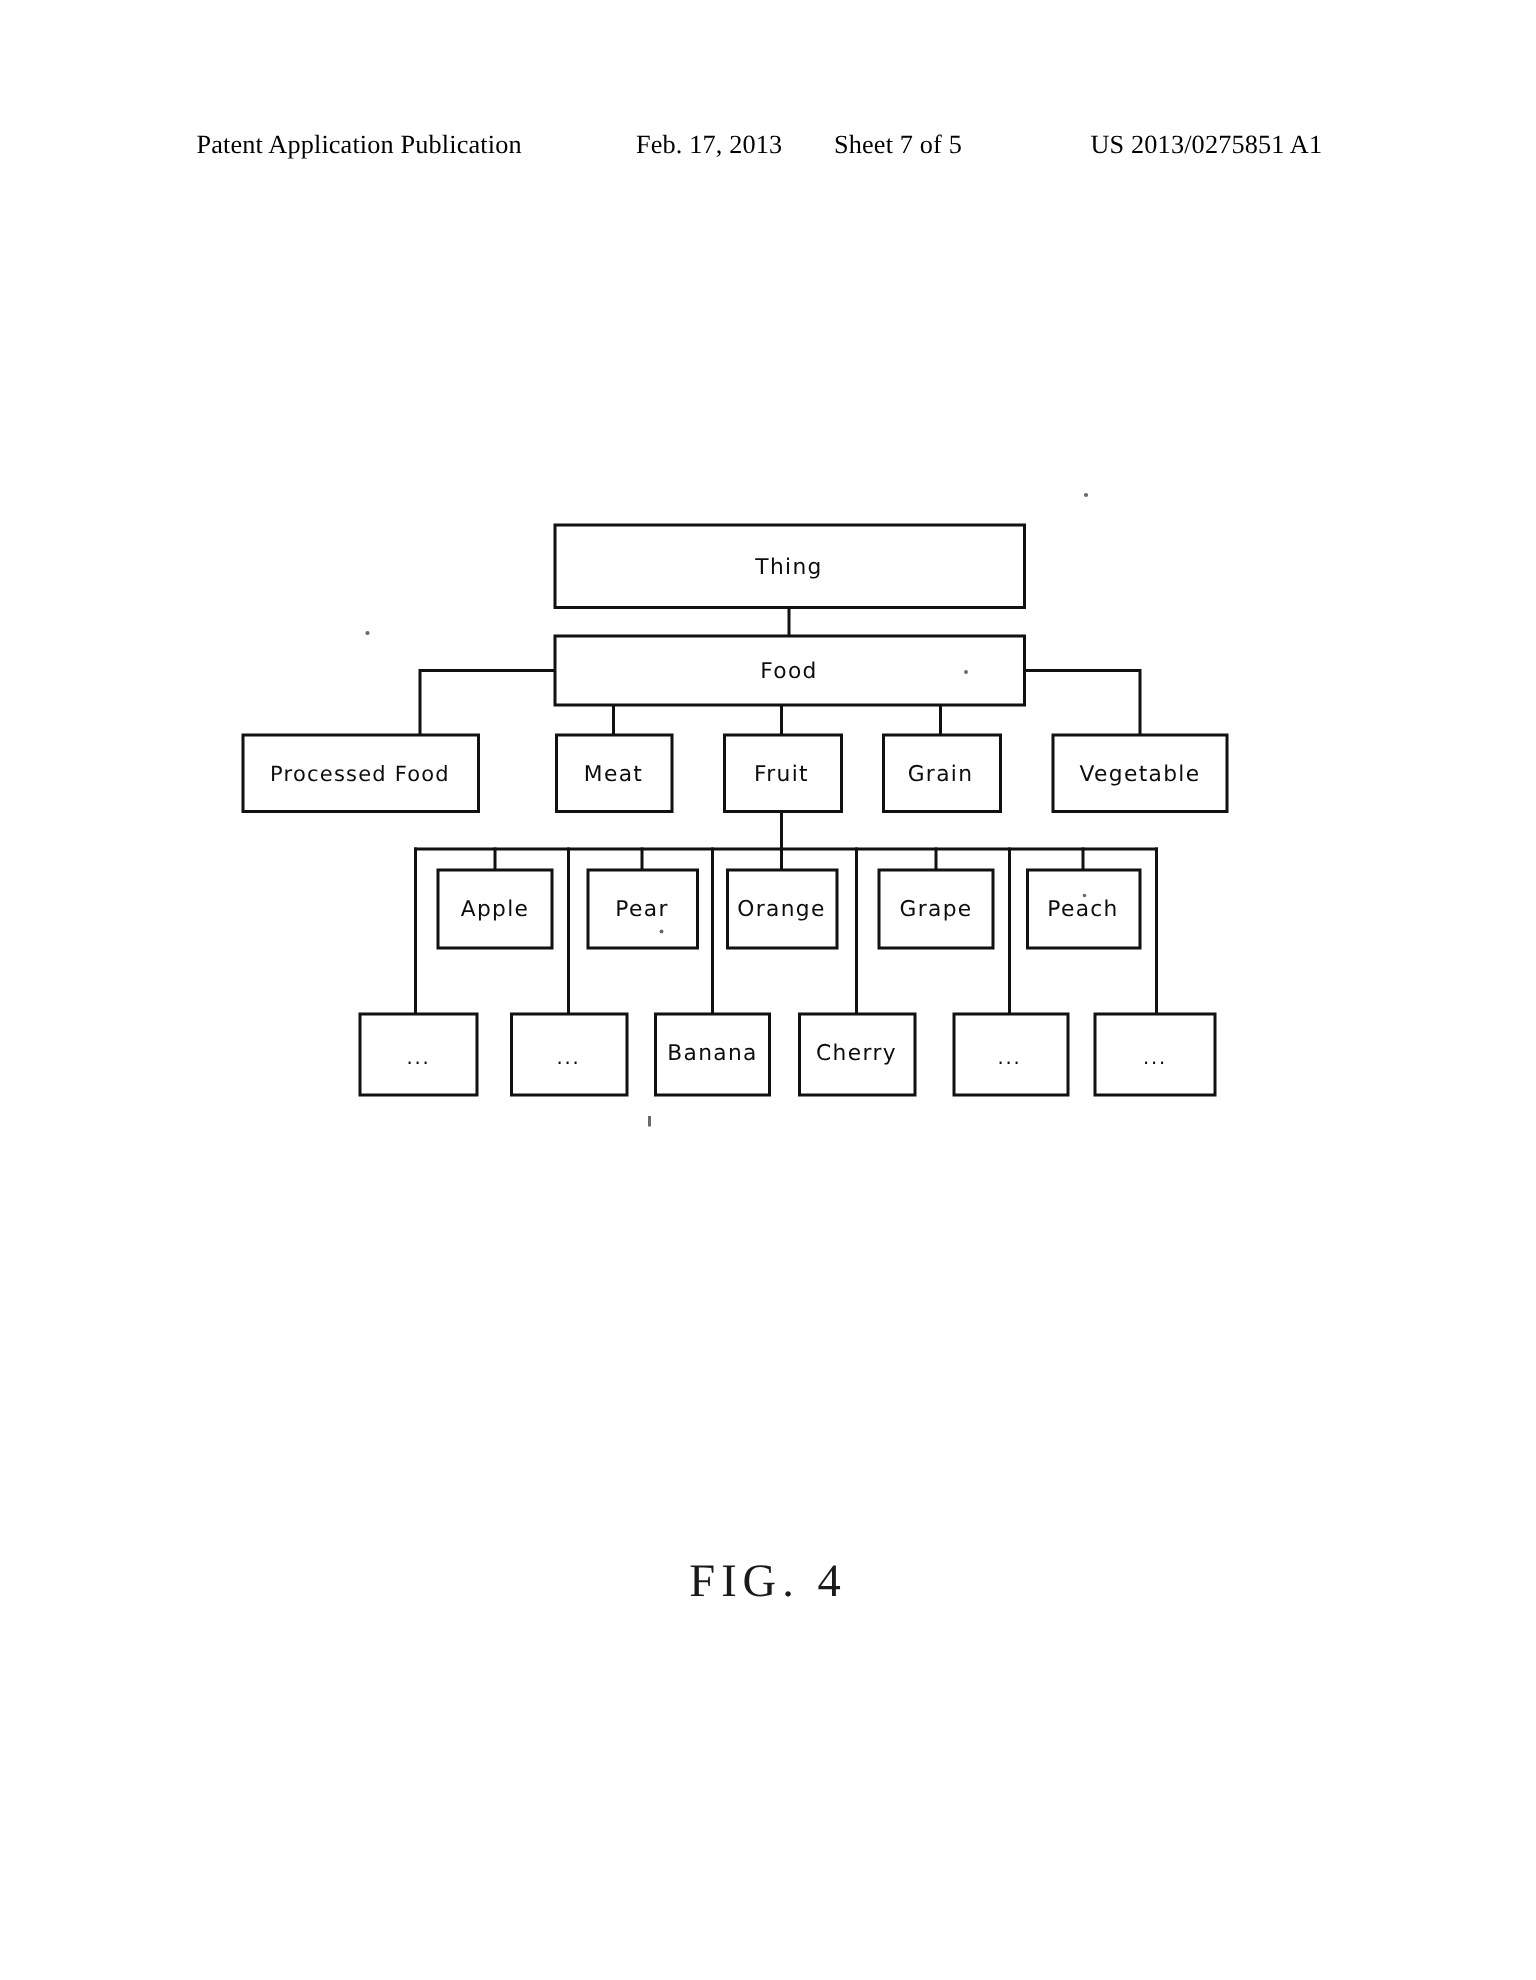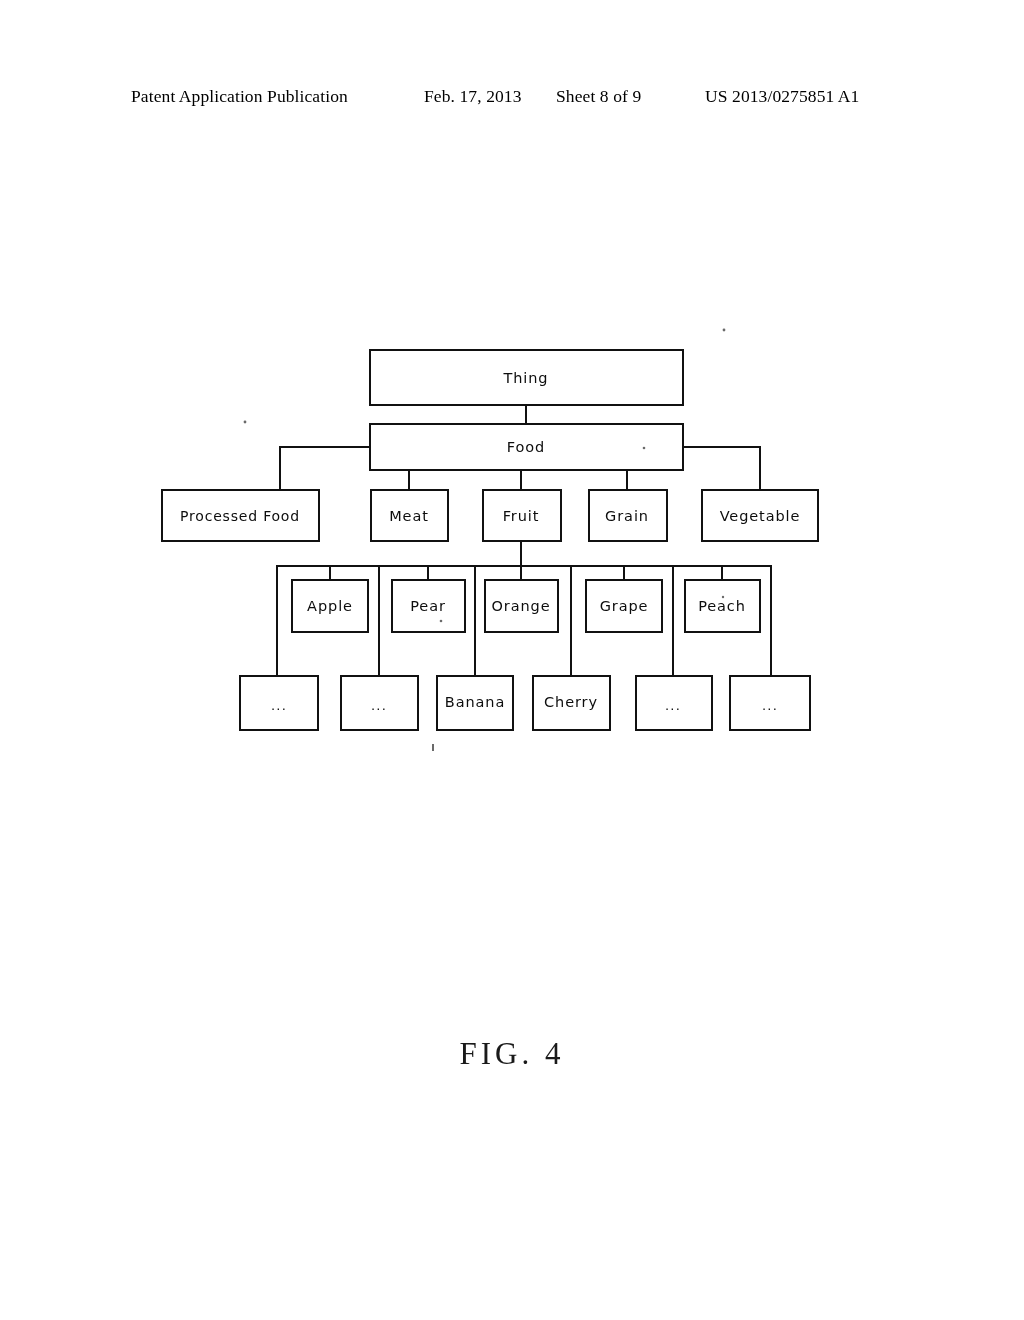--- a/index.html
+++ b/index.html
@@ -39,21 +39,21 @@
   #page-header .hdr-date {
     position: absolute;
     left: 424px;
   }
   #page-header .hdr-sheet {
     position: absolute;
     left: 556px;
   }
   #page-header .hdr-docnum {
     position: absolute;
-    left: 705px;
+    left: 727px;
   }
 
   
   #figure-area {
     position: absolute;
     left: 0;
     top: 0;
     width: 1024px;
     height: 1320px;
   }
@@ -106,21 +106,21 @@
     letter-spacing: 4px;
     color: #1a1a1a;
   }
 </style>
 </head>
 <body>
 
 <div id="page-header">
   <span class="hdr-pub">Patent Application Publication</span>
   <span class="hdr-date">Feb. 17, 2013</span>
-  <span class="hdr-sheet">Sheet 8 of 9</span>
+  <span class="hdr-sheet">Sheet 7 of 5</span>
   <span class="hdr-docnum">US 2013/0275851 A1</span>
 </div>
 
 <div id="figure-area">
   <svg id="figure-svg" width="1024" height="1320" viewBox="0 0 1024 1320">
 
     <g>
 
       <path class="connector" d="M 526 405 L 526 424"></path>
 

